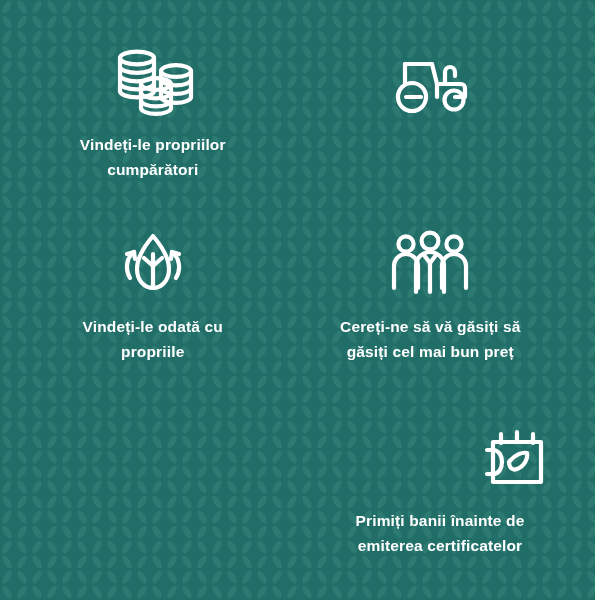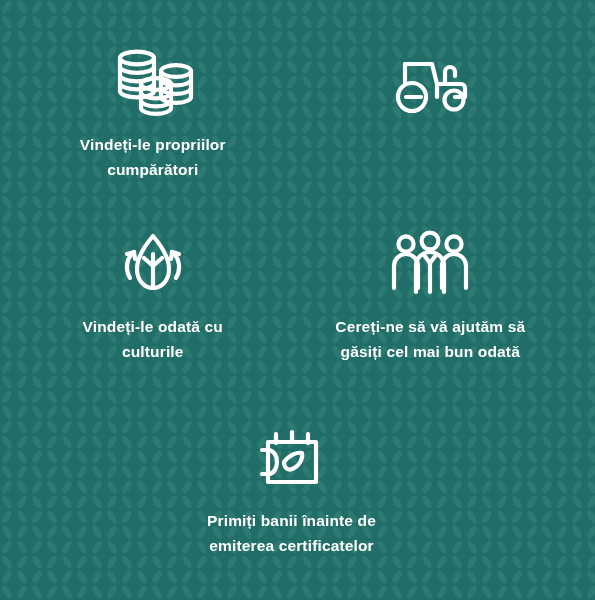--- a/index.html
+++ b/index.html
@@ -51,20 +51,21 @@
     display: flex;
     flex-direction: column;
     align-items: center;
     text-align: center;
   }
   .feature-card.row-1 { height: 180px; }
   .feature-card.row-2 { height: 196px; }
   .feature-card.full-width {
     width: 100%;
     height: 150px;
+    align-items: flex-end;
   }
 
   .feature-icon {
     display: flex;
     align-items: flex-end;
     justify-content: center;
     height: 74px;
     margin-bottom: 16px;
   }
   .feature-card.row-2 .feature-icon { height: 76px; }
@@ -170,42 +171,42 @@
             <path d="M18 24 C10 30 9 42 14 50"></path>
             <path d="M18 24 L11 26"></path>
             <path d="M18 24 L19 31"></path>
 
             <path d="M56 24 C64 30 65 42 60 50"></path>
             <path d="M56 24 L63 26"></path>
             <path d="M56 24 L55 31"></path>
           </g>
         </svg>
       </div>
-      <div class="feature-label">Vindeți-le odată cu culturile</div>
+      <div class="feature-label">Vindeți-le odată cu propriile</div>
     </div>
 
     <div class="feature-card row-2">
       <div class="feature-icon">
         <svg width="80" height="68" viewBox="0 0 80 68" aria-hidden="true">
           <g fill="none" stroke="#ffffff" stroke-width="4.2" stroke-linecap="round" stroke-linejoin="round">
 
             <circle cx="16" cy="14" r="7.6"></circle>
             <path d="M4 58 V36 a12 12 0 0 1 24 0 V58"></path>
 
             <circle cx="64" cy="14" r="7.6"></circle>
             <path d="M52 58 V36 a12 12 0 0 1 24 0 V58"></path>
 
             <circle cx="40" cy="11" r="8.4"></circle>
             <path d="M26 62 V36 a14 14 0 0 1 28 0 V62"></path>
             <path d="M34 25 L40 33 L46 25"></path>
             <path d="M40 33 V62"></path>
           </g>
         </svg>
       </div>
-      <div class="feature-label">Cereți-ne să vă ajutăm să găsiți cel mai bun odată</div>
+      <div class="feature-label">Cereți-ne să vă găsiți să găsiți cel mai bun preț</div>
     </div>
 
     <div class="feature-card full-width">
       <div class="feature-icon">
         <svg width="76" height="70" viewBox="0 0 76 70" aria-hidden="true">
           <g fill="none" stroke="#ffffff" stroke-width="4.2" stroke-linecap="round" stroke-linejoin="round">
 
             <path d="M22 12 V21"></path>
             <path d="M38 10 V19"></path>
             <path d="M54 12 V21"></path>

